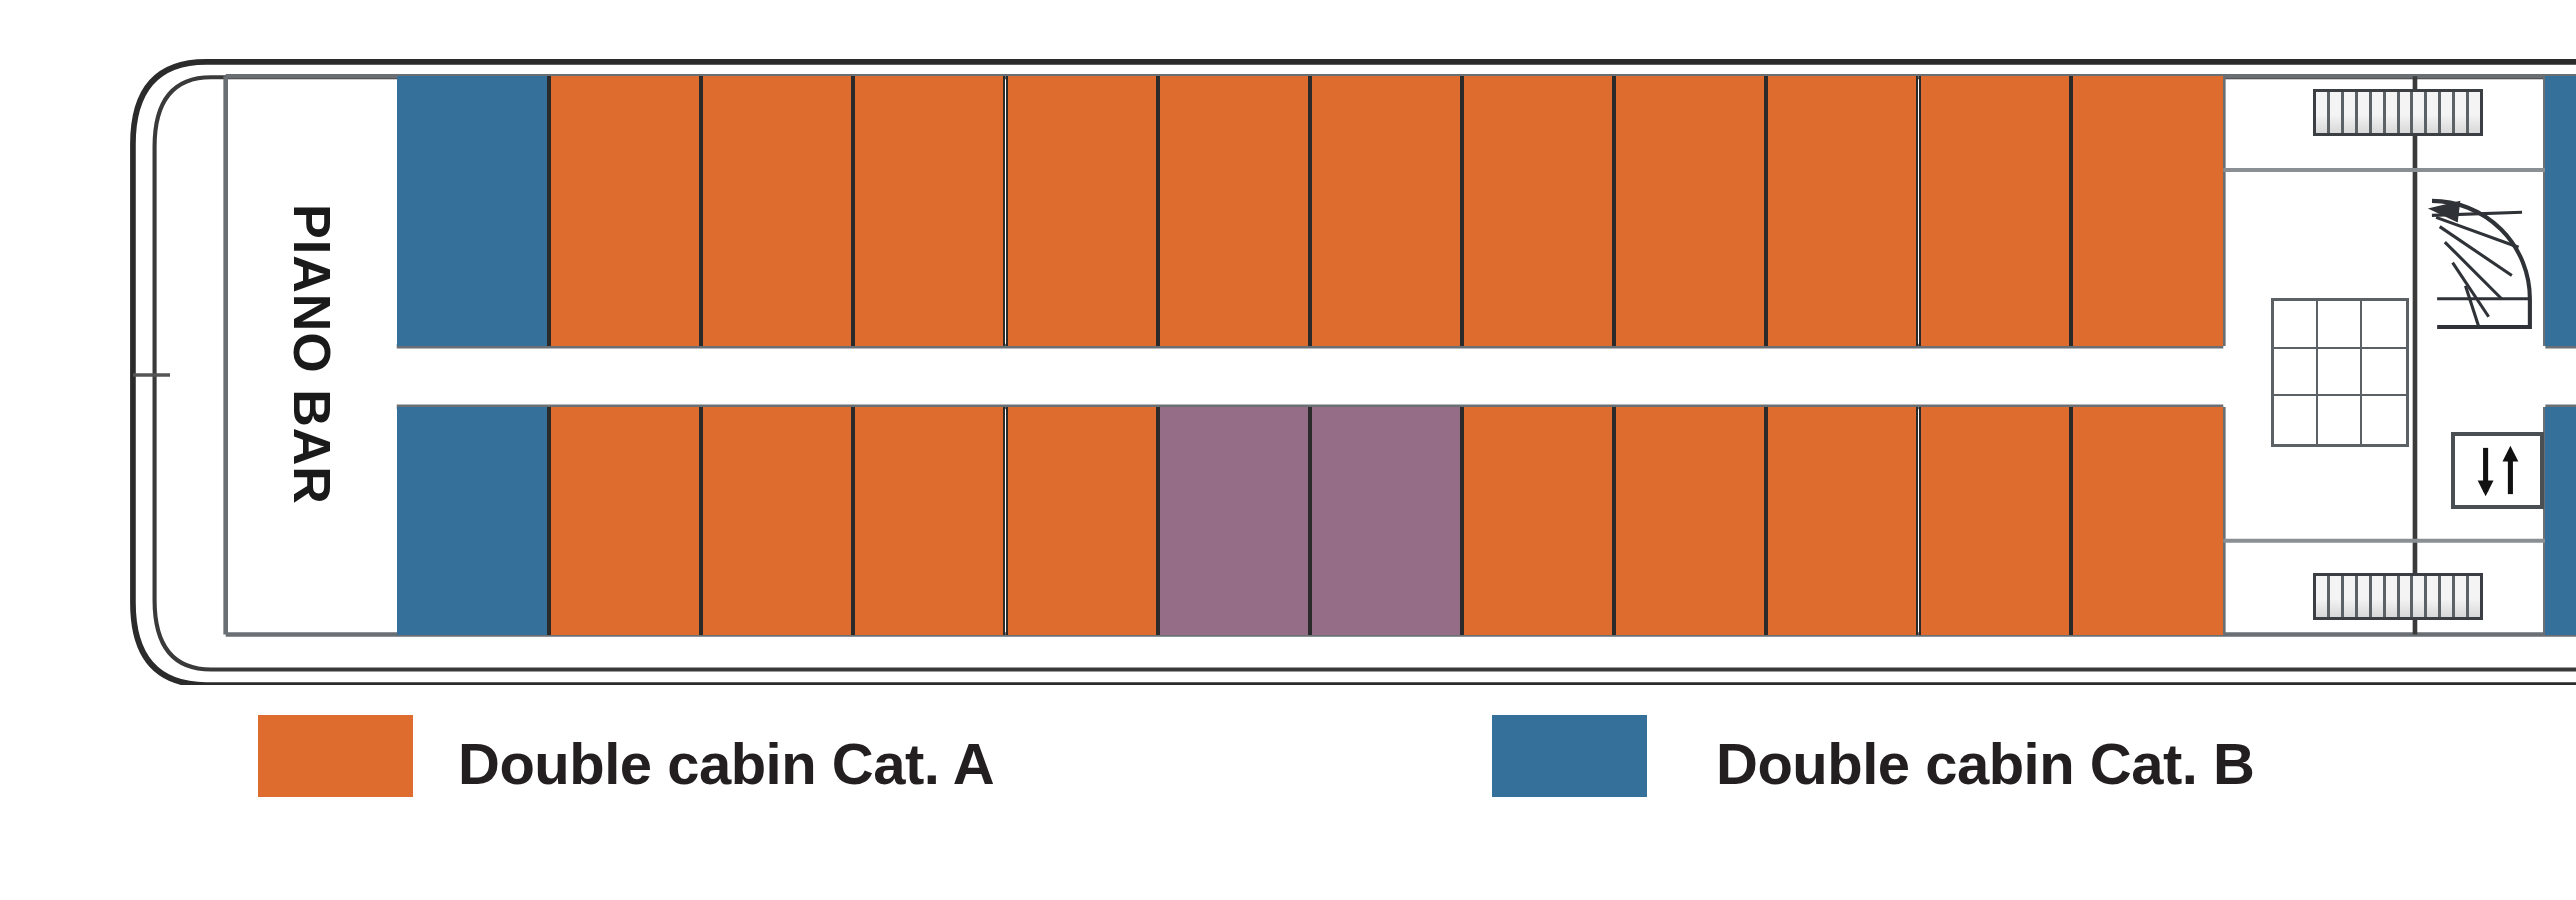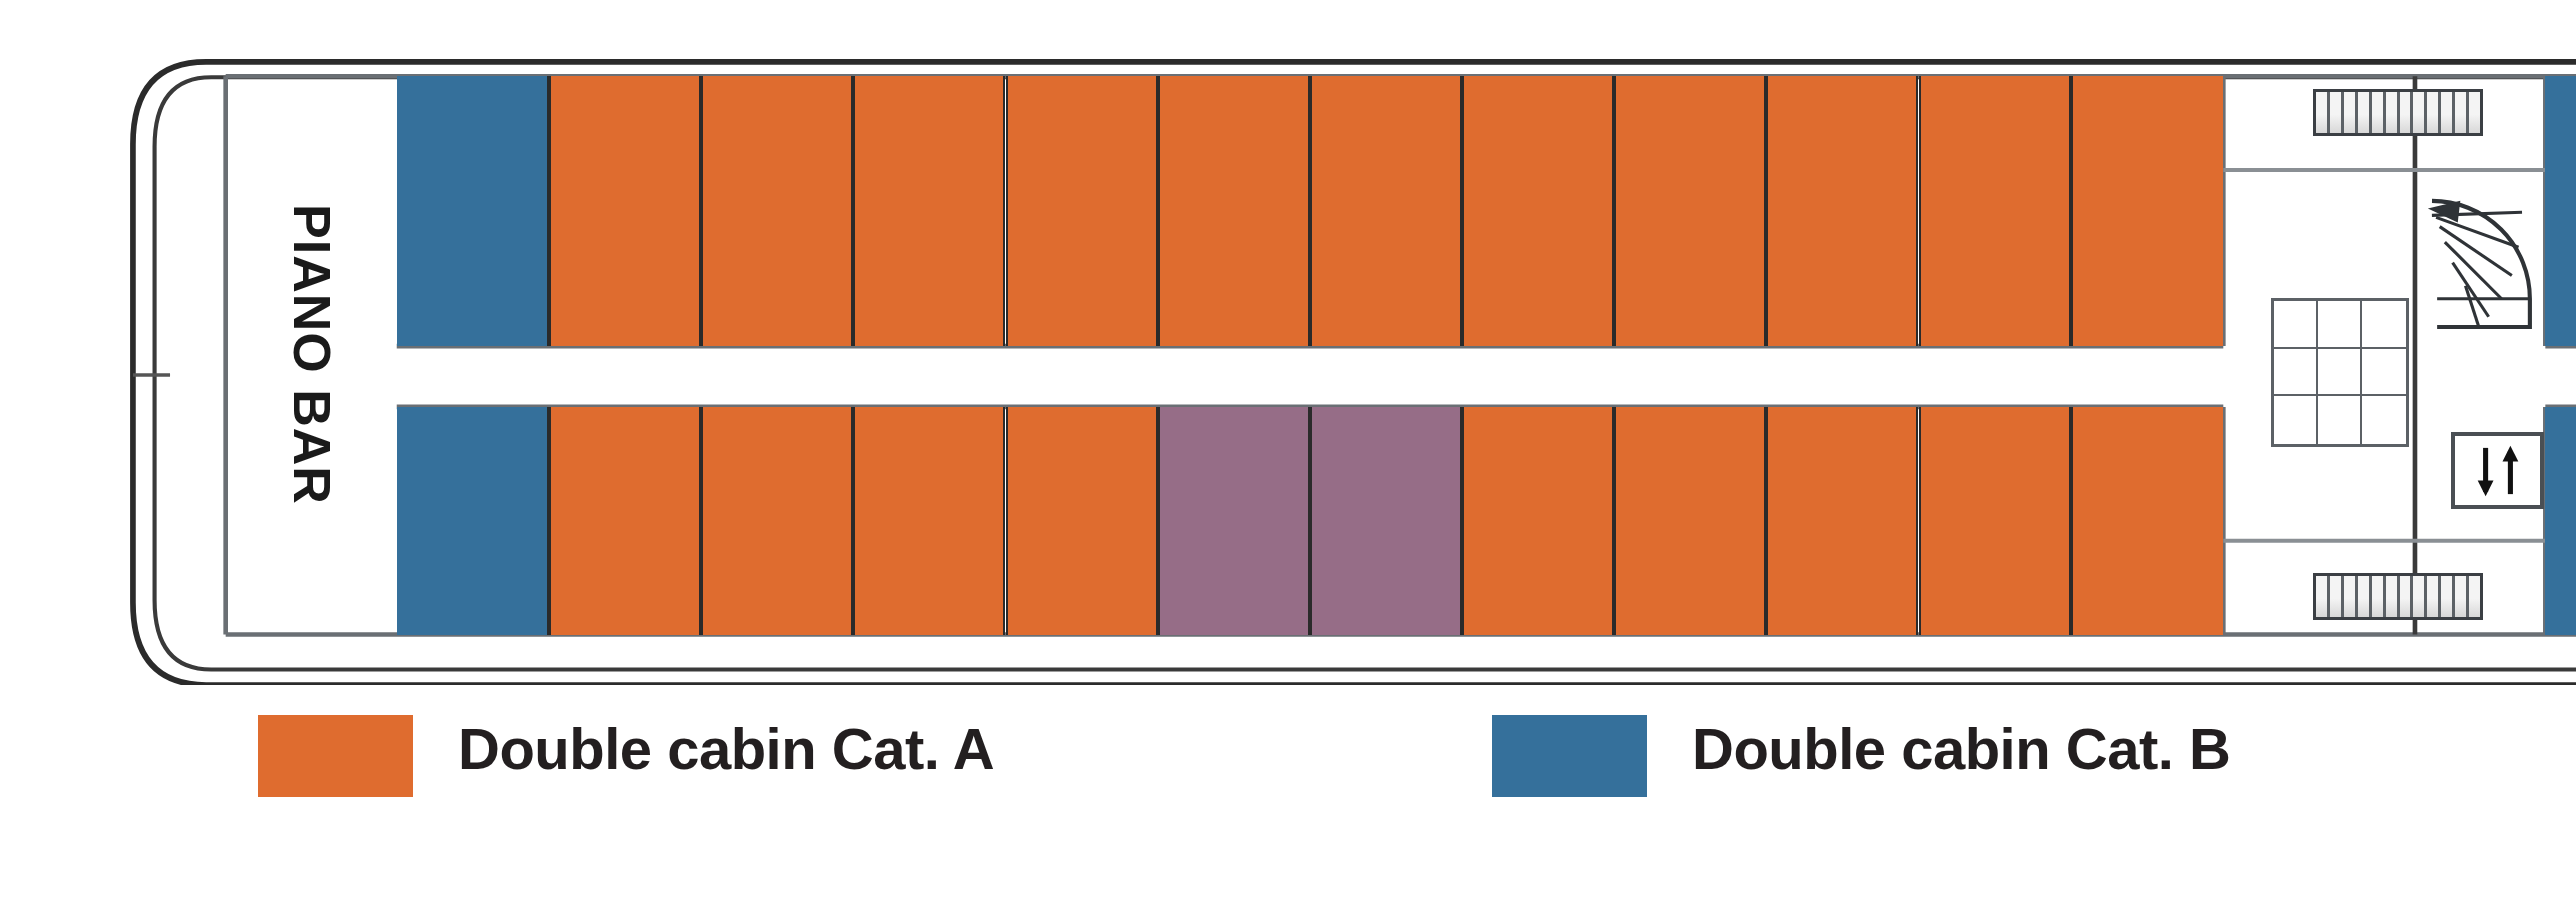--- a/index.html
+++ b/index.html
@@ -116,39 +116,39 @@
   .legend {
     position: absolute;
     left: 0;
     top: 715px;
     width: 4122px;
     height: 155px;
   }
   .legend-item {
     position: absolute;
     display: flex;
-    align-items: flex-start;
+    align-items: flex-end;
     height: 82px;
   }
   .legend-swatch {
     width: 155px;
     height: 82px;
     flex: 0 0 auto;
   }
   .legend-label {
     margin-left: 45px;
     font-size: 58px;
     font-weight: 700;
     color: #231f20;
     white-space: nowrap;
     font-family: "Liberation Sans", sans-serif;
     letter-spacing: -0.5px;
   }
   #legend-item-0 { left: 258px;  top: 0; }
-  #legend-item-1 { left: 1492px; top: 0; }
+  #legend-item-1 { left: 1492px; top: 0; gap: 24px; }
 </style>
 </head>
 <body>
 
 <div id="deckplan">
 
   <div class="ship-wrap">
 
     <svg class="ship-svg" viewBox="0 0 8000 1330" preserveAspectRatio="none">
 

